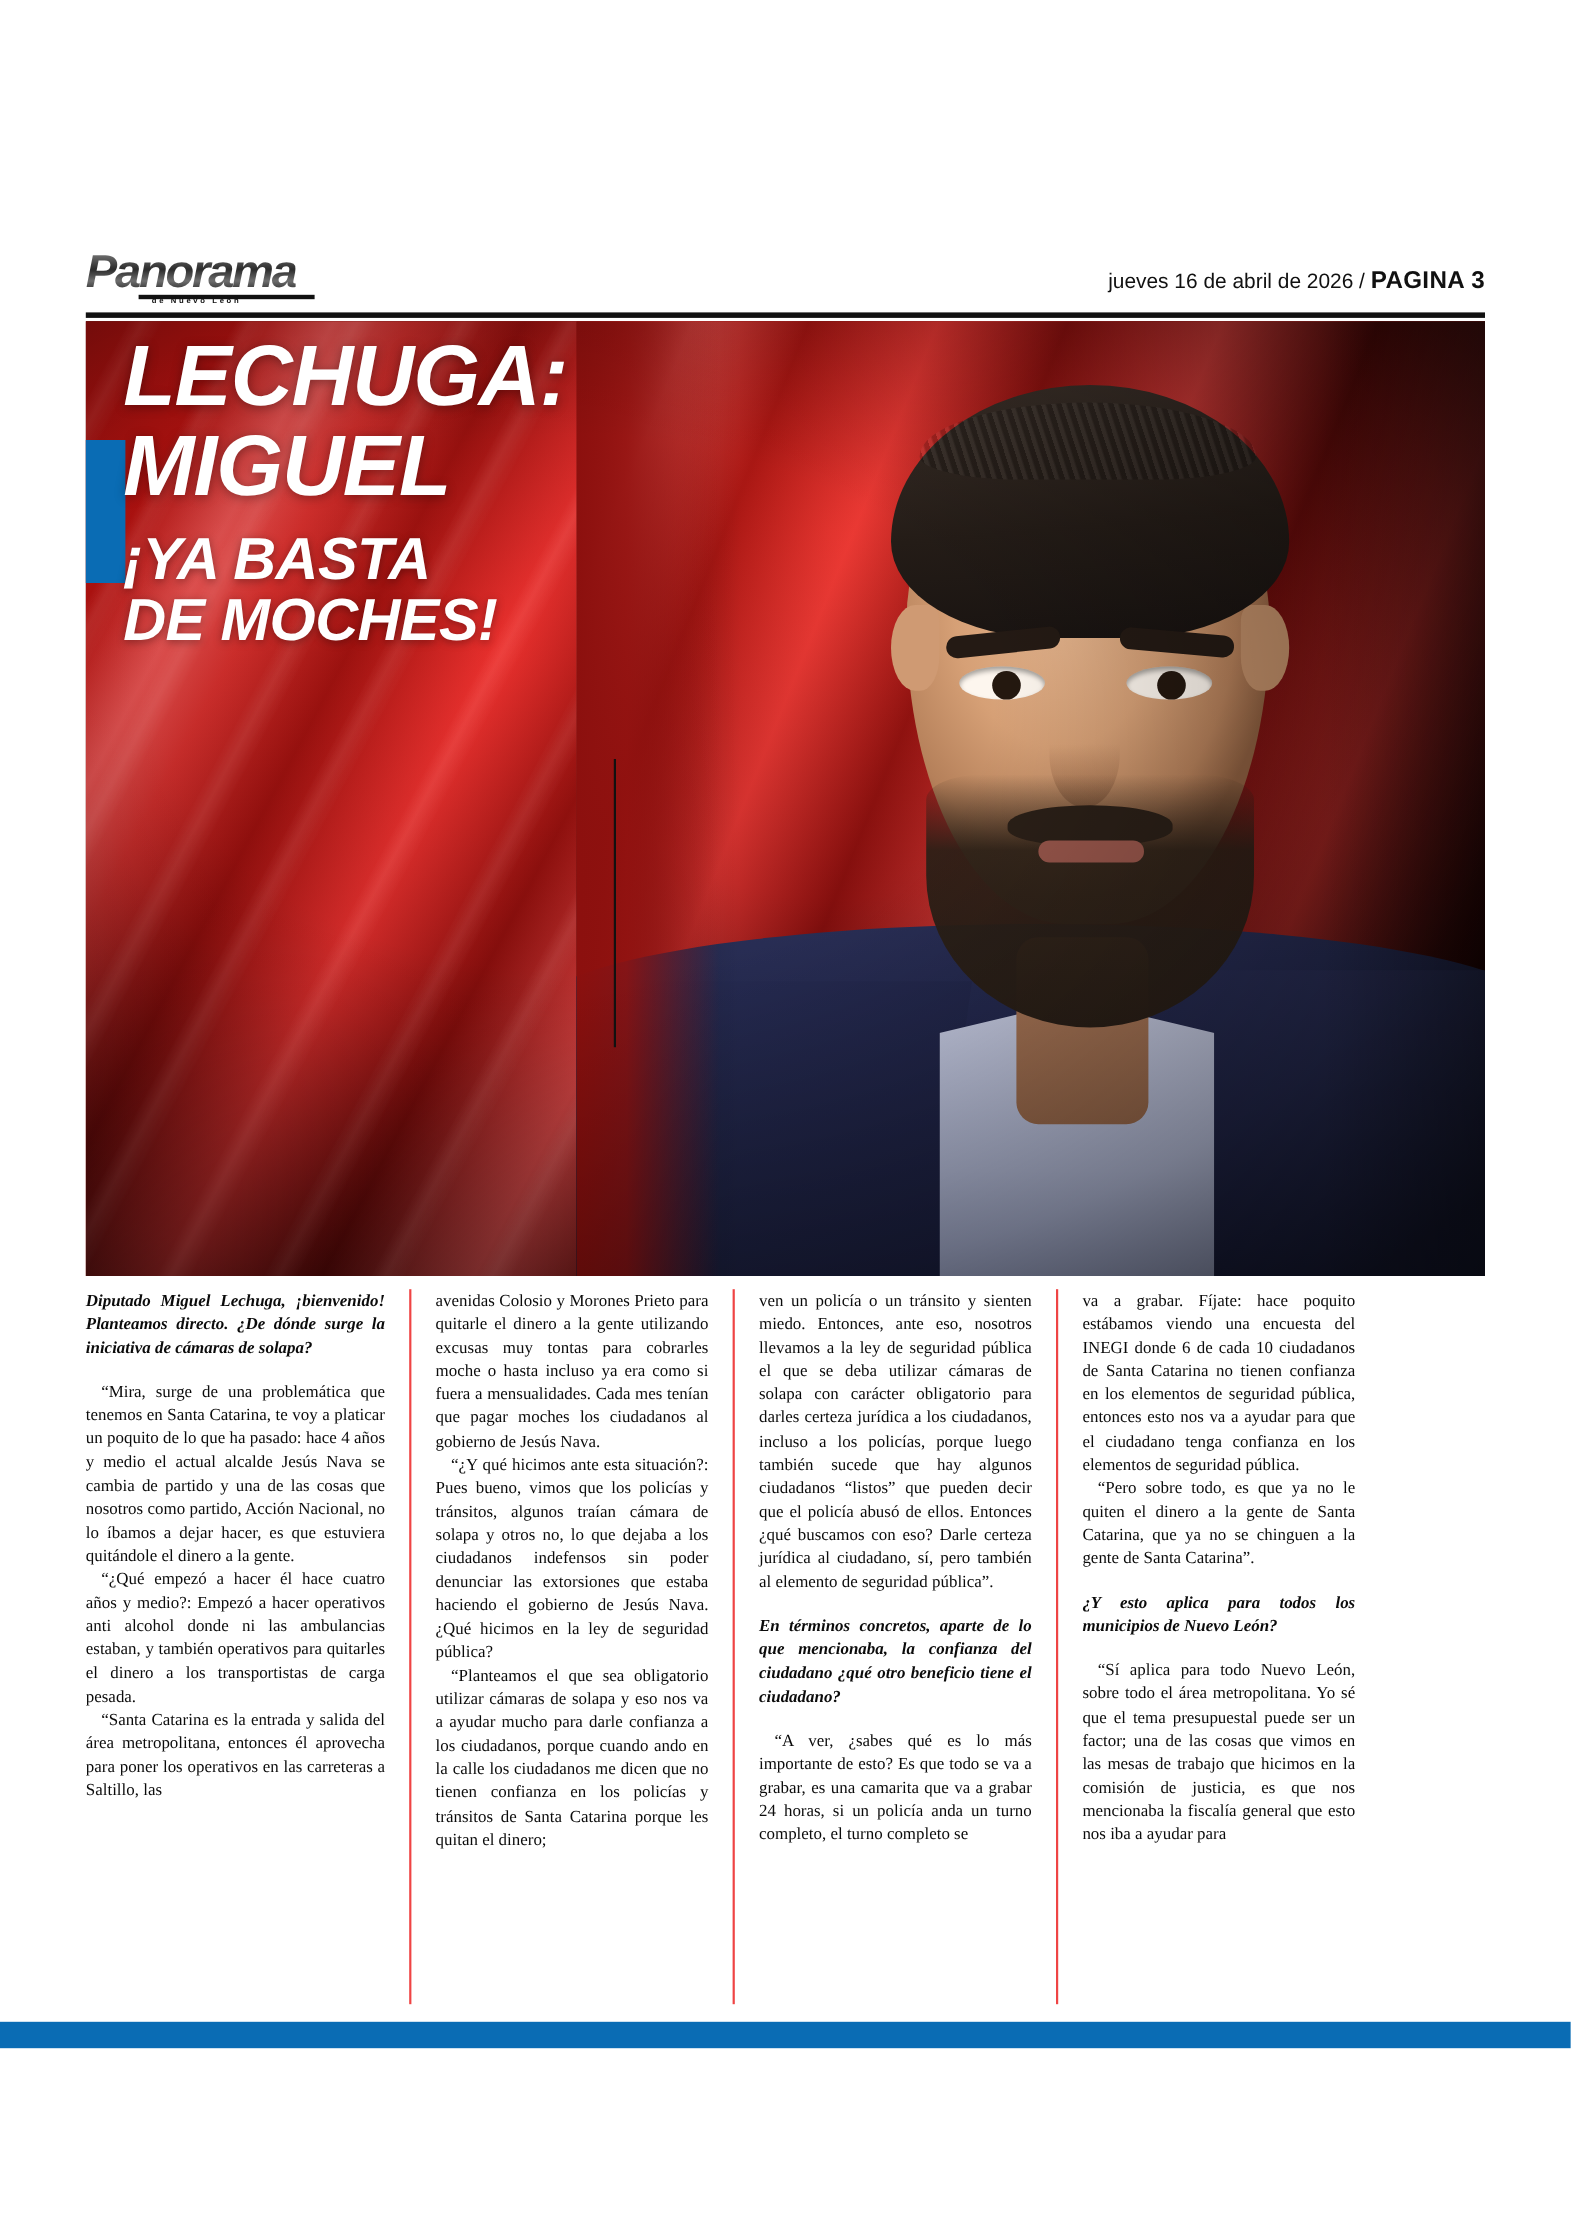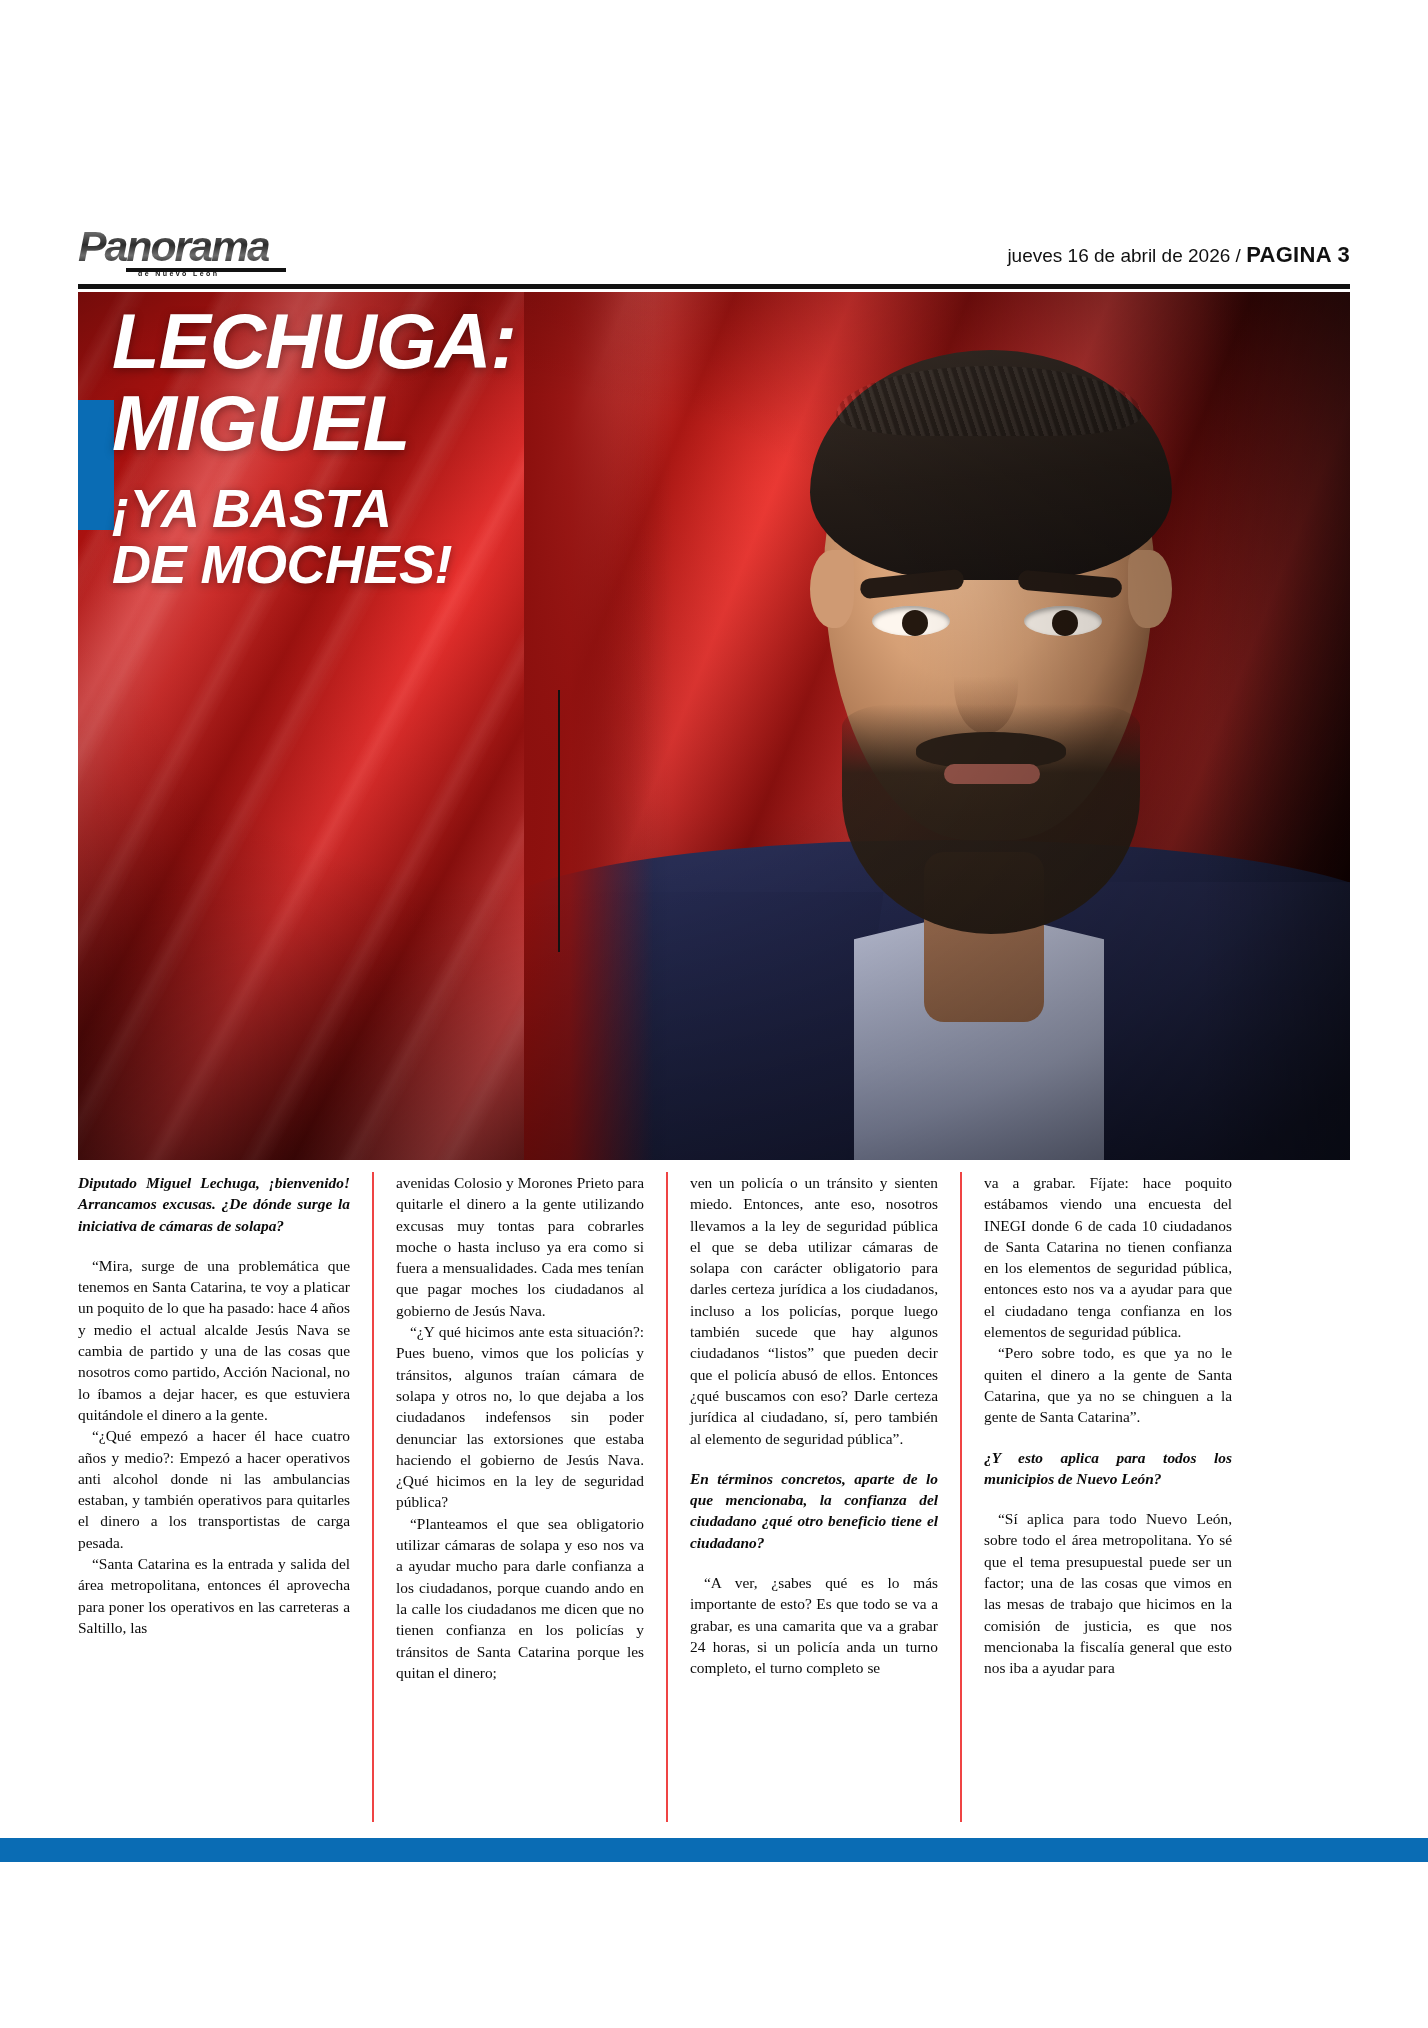--- a/index.html
+++ b/index.html
@@ -484,21 +484,21 @@
   <div class="headline-block">
     <div class="hl-line">LECHUGA:</div>
     <div class="hl-line">MIGUEL</div>
     <div class="hl-sub first">¡YA BASTA</div>
     <div class="hl-sub">DE MOCHES!</div>
   </div>
 
 
   <div class="columns" id="columns">
       <div class="col">
-        <p class="q">Diputado Miguel Lechuga, ¡bienvenido! Arrancamos excusas. ¿De dónde surge la iniciativa de cámaras de solapa?</p>
+        <p class="q">Diputado Miguel Lechuga, ¡bienvenido! Planteamos directo. ¿De dónde surge la iniciativa de cámaras de solapa?</p>
         <p class="spaced">“Mira, surge de una problemática que tenemos en Santa Catarina, te voy a platicar un poquito de lo que ha pasado: hace 4 años y medio el actual alcalde Jesús Nava se cambia de partido y una de las cosas que nosotros como partido, Acción Nacional, no lo íbamos a dejar hacer, es que estuviera quitándole el dinero a la gente.</p>
         <p class="">“¿Qué empezó a hacer él hace cuatro años y medio?: Empezó a hacer operativos anti alcohol donde ni las ambulancias estaban, y también operativos para quitarles el dinero a los transportistas de carga pesada.</p>
         <p class="">“Santa Catarina es la entrada y salida del área metropolitana, entonces él aprovecha para poner los operativos en las carreteras a Saltillo, las</p>
       </div>
       <div class="col">
         <p class="tight" style="text-indent: 0px;">avenidas Colosio y Morones Prieto para quitarle el dinero a la gente utilizando excusas muy tontas para cobrarles moche o hasta incluso ya era como si fuera a mensualidades. Cada mes tenían que pagar moches los ciudadanos al gobierno de Jesús Nava.</p>
         <p class="">“¿Y qué hicimos ante esta situación?: Pues bueno, vimos que los policías y tránsitos, algunos traían cámara de solapa y otros no, lo que dejaba a los ciudadanos indefensos sin poder denunciar las extorsiones que estaba haciendo el gobierno de Jesús Nava. ¿Qué hicimos en la ley de seguridad pública?</p>
         <p class="">“Planteamos el que sea obligatorio utilizar cámaras de solapa y eso nos va a ayudar mucho para darle confianza a los ciudadanos, porque cuando ando en la calle los ciudadanos me dicen que no tienen confianza en los policías y tránsitos de Santa Catarina porque les quitan el dinero;</p>
       </div>
       <div class="col">

